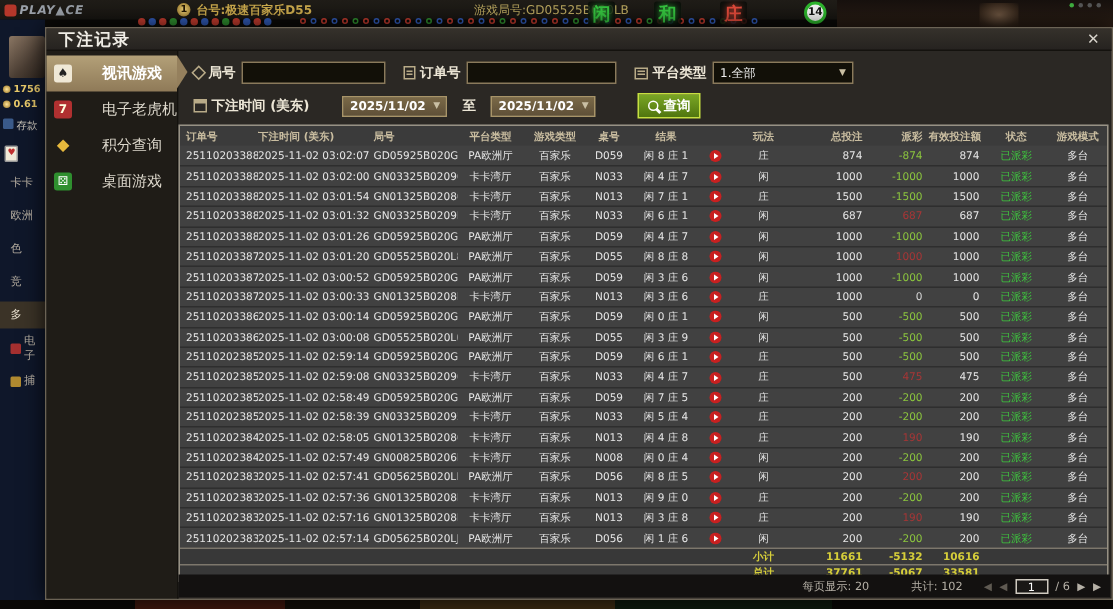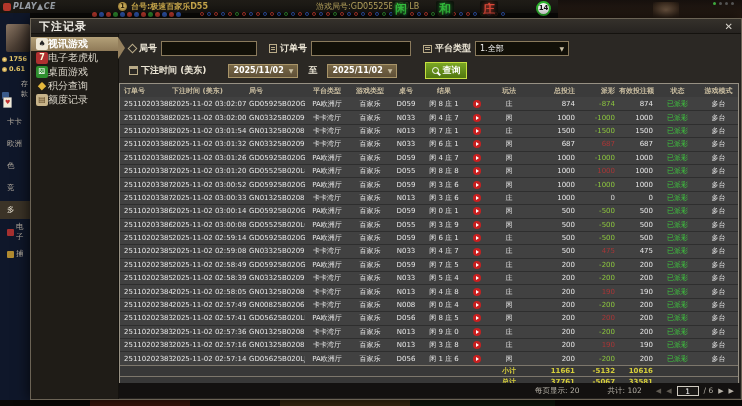--- a/index.html
+++ b/index.html
@@ -24,36 +24,36 @@
   .video::after{content:"";position:absolute;left:95px;top:2px;width:26px;height:16px;background:radial-gradient(ellipse at center,#6b5440 0%,#33251a 70%,transparent 100%)}
   .vdots{position:absolute;top:2px;right:8px;display:flex;gap:3px;z-index:2}
   .vdots i{width:3px;height:3px;border-radius:50%;background:#555}
   .vdots i.g{background:#3fae3f}
 
   
   .leftstrip{position:absolute;left:0;top:13px;width:30px;bottom:0;background:#0f172a;z-index:1;overflow:hidden}
   .avatar{position:absolute;left:6px;top:11px;width:24px;height:28px;background:linear-gradient(135deg,#8a7663,#4a3d33 60%,#2a221c);border-radius:2px}
   .bal{position:absolute;left:2px;display:flex;align-items:center;gap:2px;font-size:6.5px;color:#e8c96a;font-weight:bold}
   .coin{width:5px;height:5px;border-radius:50%;background:radial-gradient(#ffe49a,#9a7420);flex:none}
-  .lrow{position:absolute;left:2px;display:flex;align-items:flex-end;gap:12px;font-size:7px;color:#cfc9bd}
+  .lrow{position:absolute;left:2px;display:flex;align-items:flex-start;gap:2px;font-size:7px;color:#cfc9bd}
   .ltile{width:7px;height:7px;border-radius:1px;flex:none}
   .hall{position:absolute;left:0;width:30px;height:18px;font-size:7.5px;color:#b5ada0;display:flex;align-items:center;padding-left:7px}
   .hall.hl{background:#3b3327;color:#e8e0d0}
   .cards-bg{position:absolute;left:3px;width:9px;height:11px;background:#f0ead8;border-radius:1px;border:1px solid #999}
   .cards-bg::after{content:"♥";position:absolute;font-size:6px;color:#c03030;left:1px;top:0}
   .bottomstrip{position:absolute;left:0;top:400px;width:742px;height:6px;z-index:1;background:linear-gradient(90deg,#0a0806 0 90px,#3d170d 90px 190px,#120e08 190px 280px,#3a2a12 280px 410px,#0d190d 410px 555px,#0a0806 555px)}
 
   
   .dialog{position:absolute;left:30px;top:18px;right:0;bottom:6px;background:#262320;border:1px solid #6b6355;z-index:10;box-shadow:0 0 14px rgba(0,0,0,.8)}
   .dlg-head{position:absolute;left:0;top:0;right:0;height:15px;background:linear-gradient(#35312b,#262320);border-bottom:1px solid #14120e;display:flex;align-items:center}
   .dlg-title{font-size:11px;font-weight:bold;color:#f0ede6;margin-left:8px;letter-spacing:1px}
   .dlg-close{position:absolute;right:8px;top:1px;font-size:10px;color:#d8d4cc;cursor:pointer;line-height:13px}
 
   .side{position:absolute;left:0;top:15px;width:88px;bottom:0;background:#1f1c17;border-right:1px solid #14120e}
-  .side-item{position:relative;height:14px;display:flex;align-items:center;gap:0;padding-left:5px;color:#ddd8cc;font-size:10px;cursor:pointer}
+  .side-item{position:relative;height:24px;display:flex;align-items:center;gap:20px;padding-left:5px;color:#ddd8cc;font-size:10px;cursor:pointer}
   .side-item.active{background:linear-gradient(#b3a078,#8f7a58);color:#fff;font-weight:bold}
   .side-item.active::after{content:"";position:absolute;right:-7px;top:0;border-left:7px solid #95805d;border-top:11px solid transparent;border-bottom:11px solid transparent;z-index:11}
   .side-icon{width:12px;height:12px;border-radius:2px;flex:none;text-align:center;line-height:12px;font-size:8px}
   .icon-cards{background:#efe8d6}.icon-cards::before{content:"♠";color:#222}
   .icon-slot{background:#b03030}.icon-slot::before{content:"7";color:#ffd;font-weight:bold}
   .icon-dice{background:#2f8f2f}.icon-dice::before{content:"⚄";color:#fff}
   .icon-gem{font-size:11px}.icon-gem::before{content:"◆";color:#e6b83c}
   .icon-note{background:#c8b48a}.icon-note::before{content:"▤";color:#5f4724}
 
   .main{position:absolute;left:88px;top:15px;right:1px;bottom:1px;background:#2b2824}
@@ -231,30 +231,26 @@
       <div style="height:3px"></div>
       <div class="side-item active">
         <span class="side-icon icon-cards"></span>
         <span class="side-label">视讯游戏</span>
       </div>
       <div class="side-item">
         <span class="side-icon icon-slot"></span>
         <span class="side-label">电子老虎机</span>
       </div>
       <div class="side-item">
+        <span class="side-icon icon-gem"></span>
+        <span class="side-label">积分查询</span>
+      </div>
+      <div class="side-item">
         <span class="side-icon icon-dice"></span>
         <span class="side-label">桌面游戏</span>
-      </div>
-      <div class="side-item">
-        <span class="side-icon icon-gem"></span>
-        <span class="side-label">积分查询</span>
-      </div>
-      <div class="side-item">
-        <span class="side-icon icon-note"></span>
-        <span class="side-label">额度记录</span>
       </div>
     </div>
 
   <div class="main">
 
     <div class="frow" style="top:7px">
       <span class="ficon i-tag"></span>
       <span class="flabel">局号</span>
       <input class="finput" style="width: 96px;" value="">
       <span class="ficon i-clip" style="margin-left:12px"></span>

